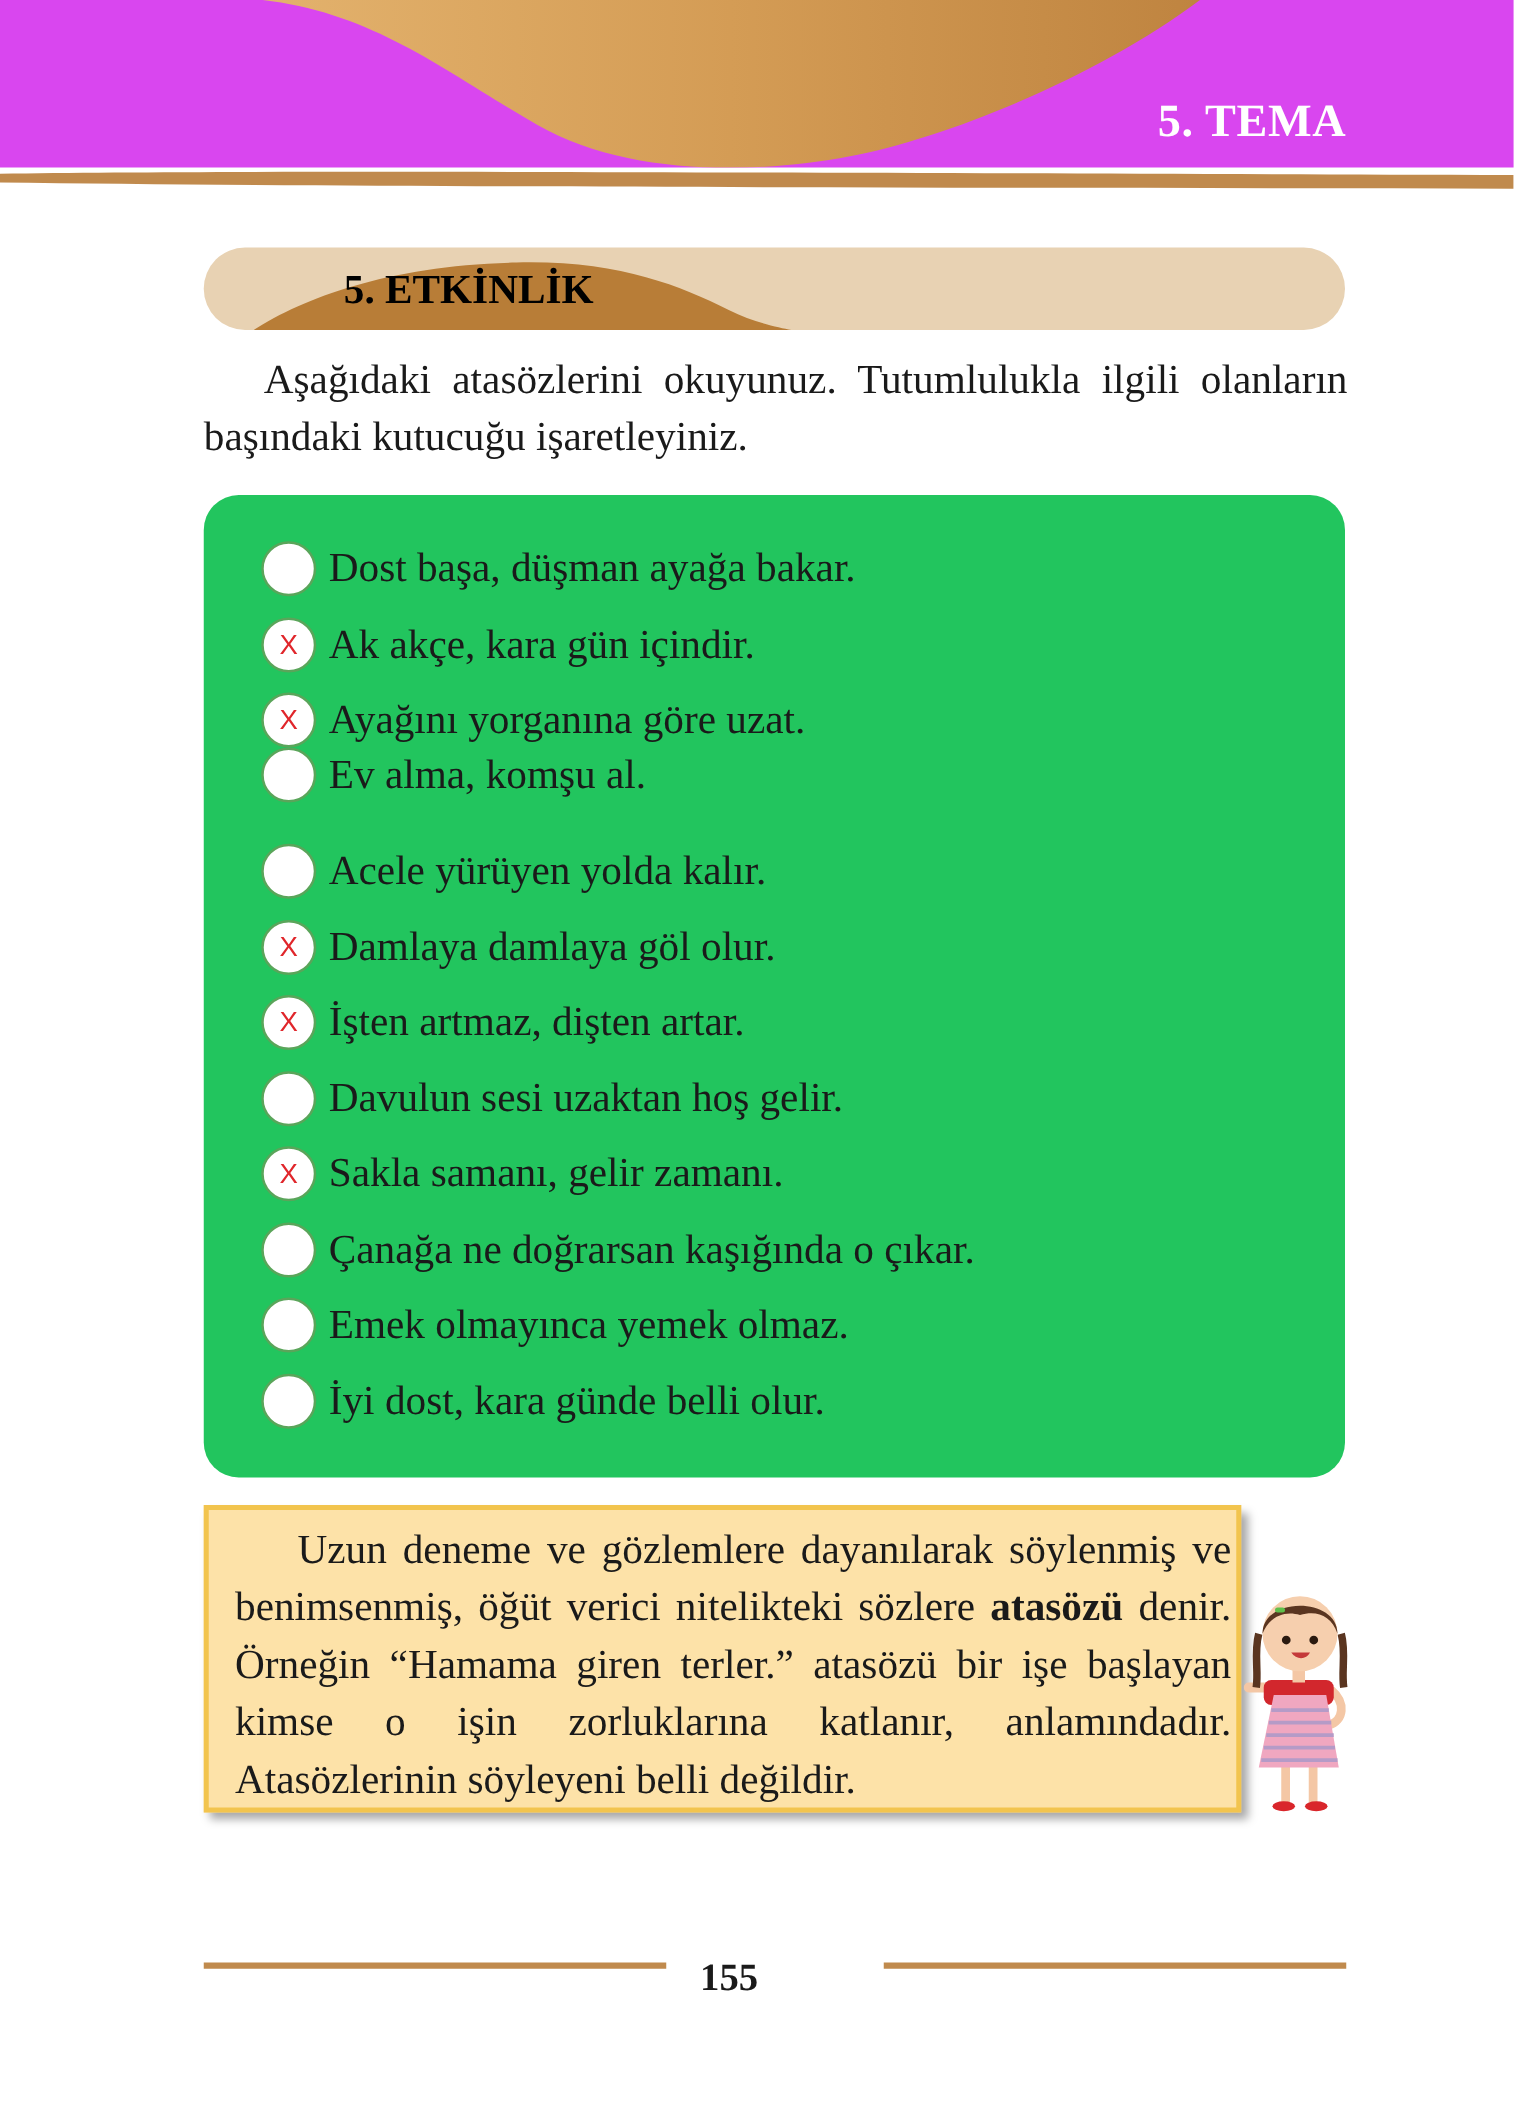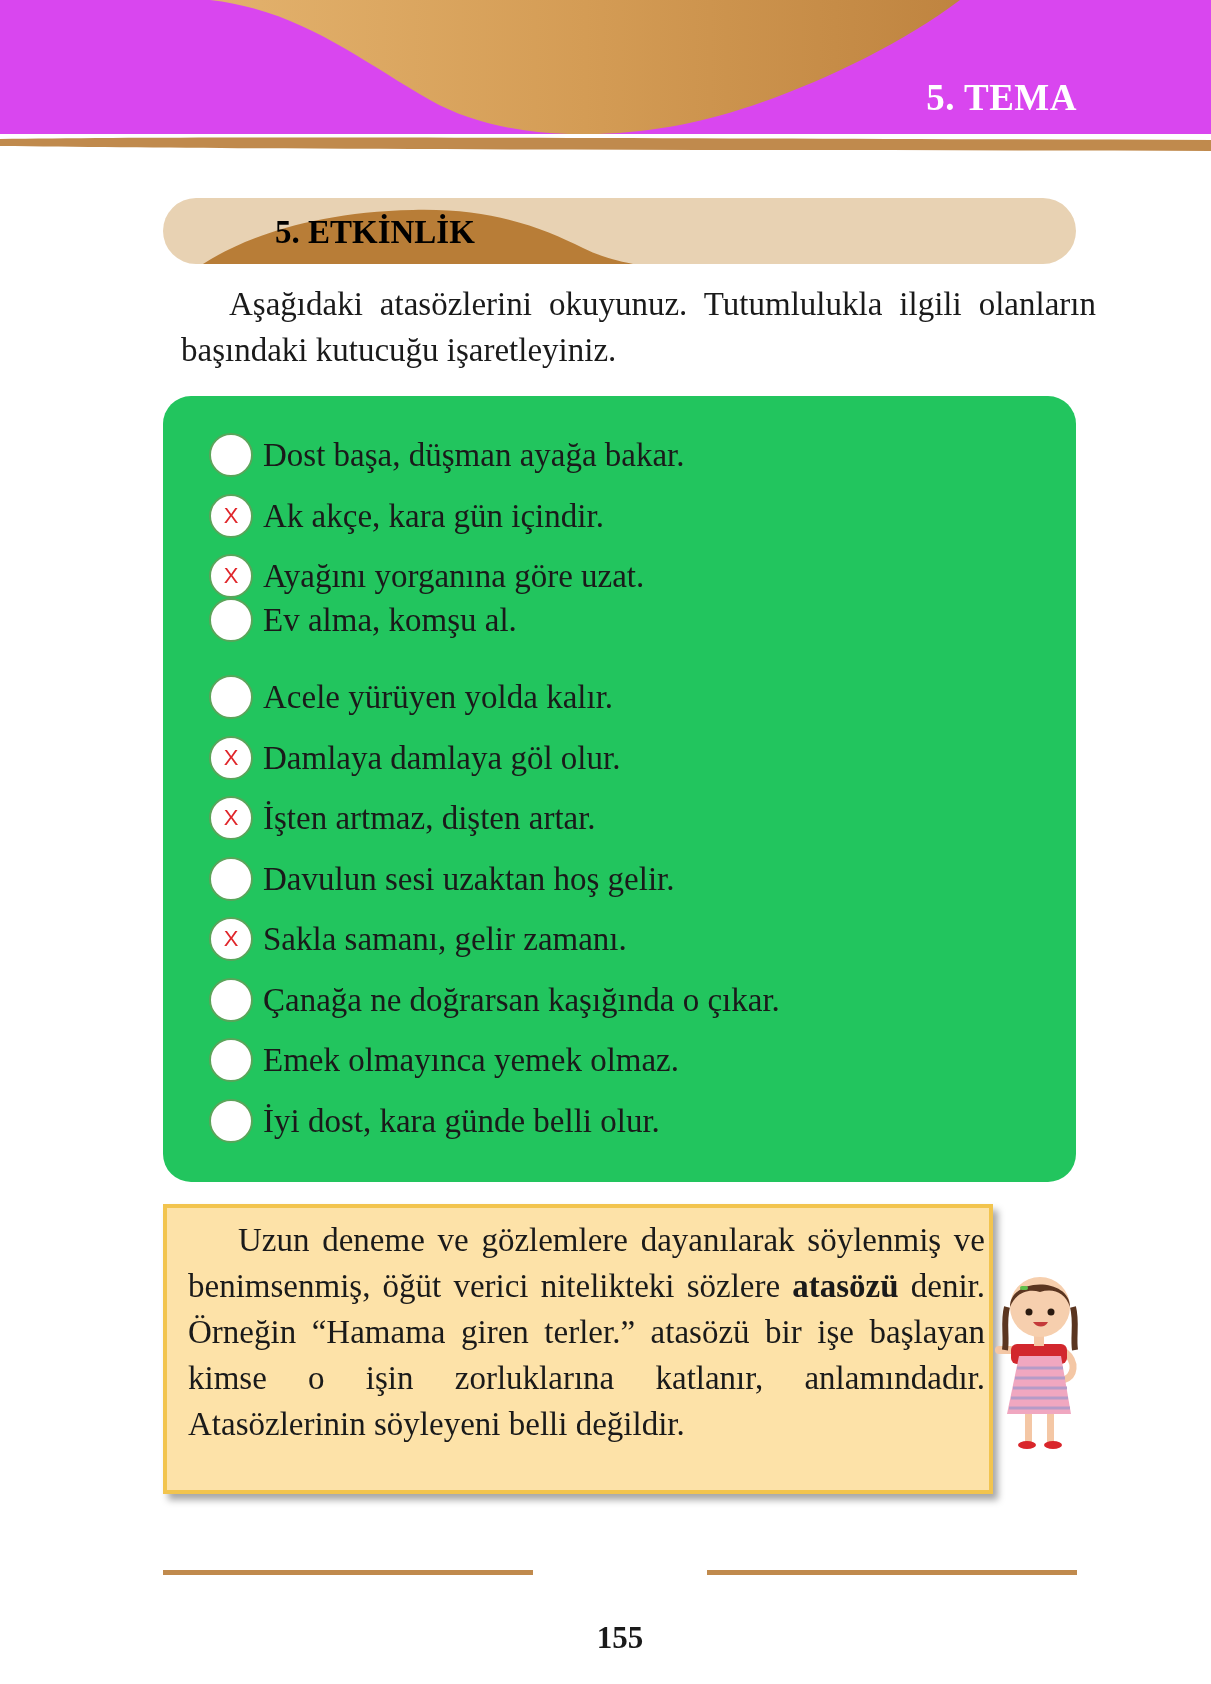--- a/index.html
+++ b/index.html
@@ -27,52 +27,52 @@
     position: absolute; left: 163px; top: 198px; width: 913px; height: 66px;
     background: #e8d2b3; border-radius: 33px; overflow: hidden;
   }
   .activity-bar svg { position: absolute; left: 0; top: 0; }
   .activity-title {
     position: absolute; left: 112px; top: 16px;
     font-size: 33px; font-weight: bold; color: #000000;
   }
   .instructions {
     position: absolute; left: 163px; top: 281px; width: 915px;
-    font-size: 33px; line-height: 46px; text-align: justify; margin-left: 18px;
+    font-size: 33px; line-height: 46px; text-align: justify;
   }
   .instructions .indent { display: inline-block; width: 48px; }
   .list-panel {
     position: absolute; left: 163px; top: 396px; width: 913px; height: 786px;
     background: #22c55e; border-radius: 28px;
   }
   .item {
     position: absolute; left: 46px; height: 50px; display: flex; align-items: center;
   }
   .circle {
     width: 44px; height: 44px; border-radius: 50%;
     border: 2px solid #5aa55a; background: #ffffff;
     box-sizing: border-box; display: flex; align-items: center; justify-content: center;
     color: #e0262b; font-family: "Liberation Sans", "DejaVu Sans", sans-serif;
     font-size: 22px; margin-right: 10px; flex: none;
   }
   .item-text { font-size: 33px; white-space: nowrap; }
   .info-box {
-    position: absolute; left: 163px; top: 1204px; width: 830px; height: 290px;
+    position: absolute; left: 163px; top: 1204px; width: 830px; height: 246px;
     background: #fde2a8; border: 4px solid #f2c44e; box-sizing: border-box;
     box-shadow: 5px 6px 7px rgba(0,0,0,0.35);
     padding: 9px 4px 0 21px;
     font-size: 33px; line-height: 46px; text-align: justify;
   }
   .info-box .indent { display: inline-block; width: 50px; }
   .girl { position: absolute; left: 995px; top: 1262px; width: 90px; height: 190px; }
   .footer-line {
     position: absolute; top: 1570px; height: 5px; background: #c08a4d;
   }
   .page-number {
-    position: absolute; left: 560px; top: 1620px; width: 120px; text-align: center;
+    position: absolute; left: 560px; top: 1564px; width: 120px; 
     font-size: 31px; font-weight: bold;
   }
 </style>
 </head>
 <body>
 
 <div class="header">
   <svg class="header-wave" width="1211" height="134" viewBox="0 0 1211 134">
     <defs>
       <linearGradient id="hg" x1="0" y1="0" x2="1" y2="0">

